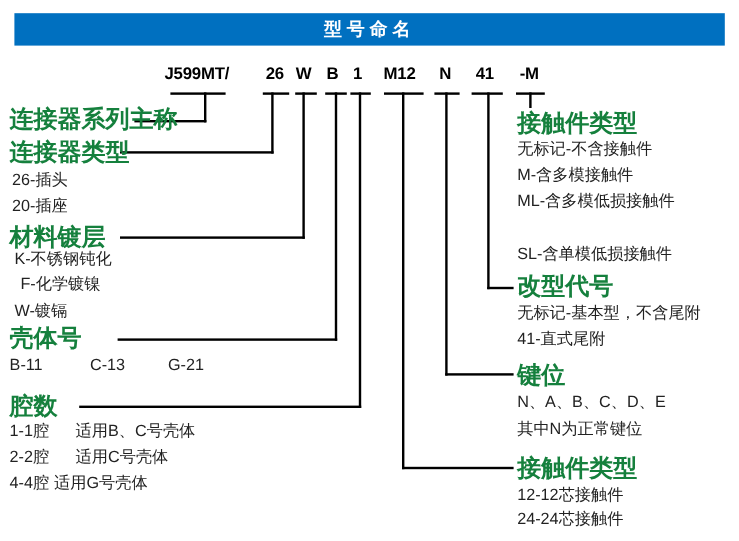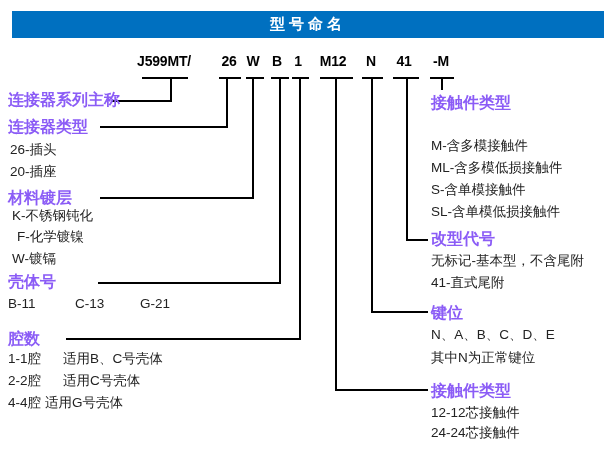--- a/index.html
+++ b/index.html
@@ -14,21 +14,21 @@
   .titlebar span{
     color:#ffffff;font-size:15px;font-weight:bold;letter-spacing:4px;
   }
   .code-part{
     position:absolute;top:53px;transform:translateX(-50%);
     font-size:14px;font-weight:bold;color:#000;letter-spacing:-0.2px;white-space:nowrap;
   }
   .hl{position:absolute;height:2px;background:#000;}
   .vl{position:absolute;width:2px;background:#000;}
   .lbl{
-    position:absolute;font-size:16px;font-weight:bold;color:#8b5cf6;white-space:nowrap;line-height:14px;
+    position:absolute;font-size:20px;font-weight:bold;color:#15803d;white-space:nowrap;line-height:14px;
   }
   .opt{
     position:absolute;font-size:13.5px;font-weight:normal;color:#222;white-space:nowrap;line-height:14px;
   }
 </style>
 </head>
 <body>
 
 <div class="canvas">
 
@@ -93,23 +93,23 @@
 
   <span class="lbl" style="left:8px;top:332px">腔数</span>
   <span class="opt" style="left:8px;top:352px">1-1腔</span>
   <span class="opt" style="left:63px;top:352px">适用B、C号壳体</span>
   <span class="opt" style="left:8px;top:374px">2-2腔</span>
   <span class="opt" style="left:63px;top:374px">适用C号壳体</span>
   <span class="opt" style="left:8px;top:396px">4-4腔</span>
   <span class="opt" style="left:45px;top:396px">适用G号壳体</span>
 
   <span class="lbl" style="left:431px;top:96px">接触件类型</span>
+  <span class="opt" style="left:431px;top:117px">无标记-不含接触件</span>
   <span class="opt" style="left:431px;top:139px">M-含多模接触件</span>
   <span class="opt" style="left:431px;top:161px">ML-含多模低损接触件</span>
-  <span class="opt" style="left:431px;top:183px">S-含单模接触件</span>
   <span class="opt" style="left:431px;top:205px">SL-含单模低损接触件</span>
 
   <span class="lbl" style="left:431px;top:232px">改型代号</span>
   <span class="opt" style="left:431px;top:254px">无标记-基本型，不含尾附</span>
   <span class="opt" style="left:431px;top:276px">41-直式尾附</span>
 
   <span class="lbl" style="left:431px;top:306px">键位</span>
   <span class="opt" style="left:431px;top:328px">N、A、B、C、D、E</span>
   <span class="opt" style="left:431px;top:351px">其中N为正常键位</span>
 

